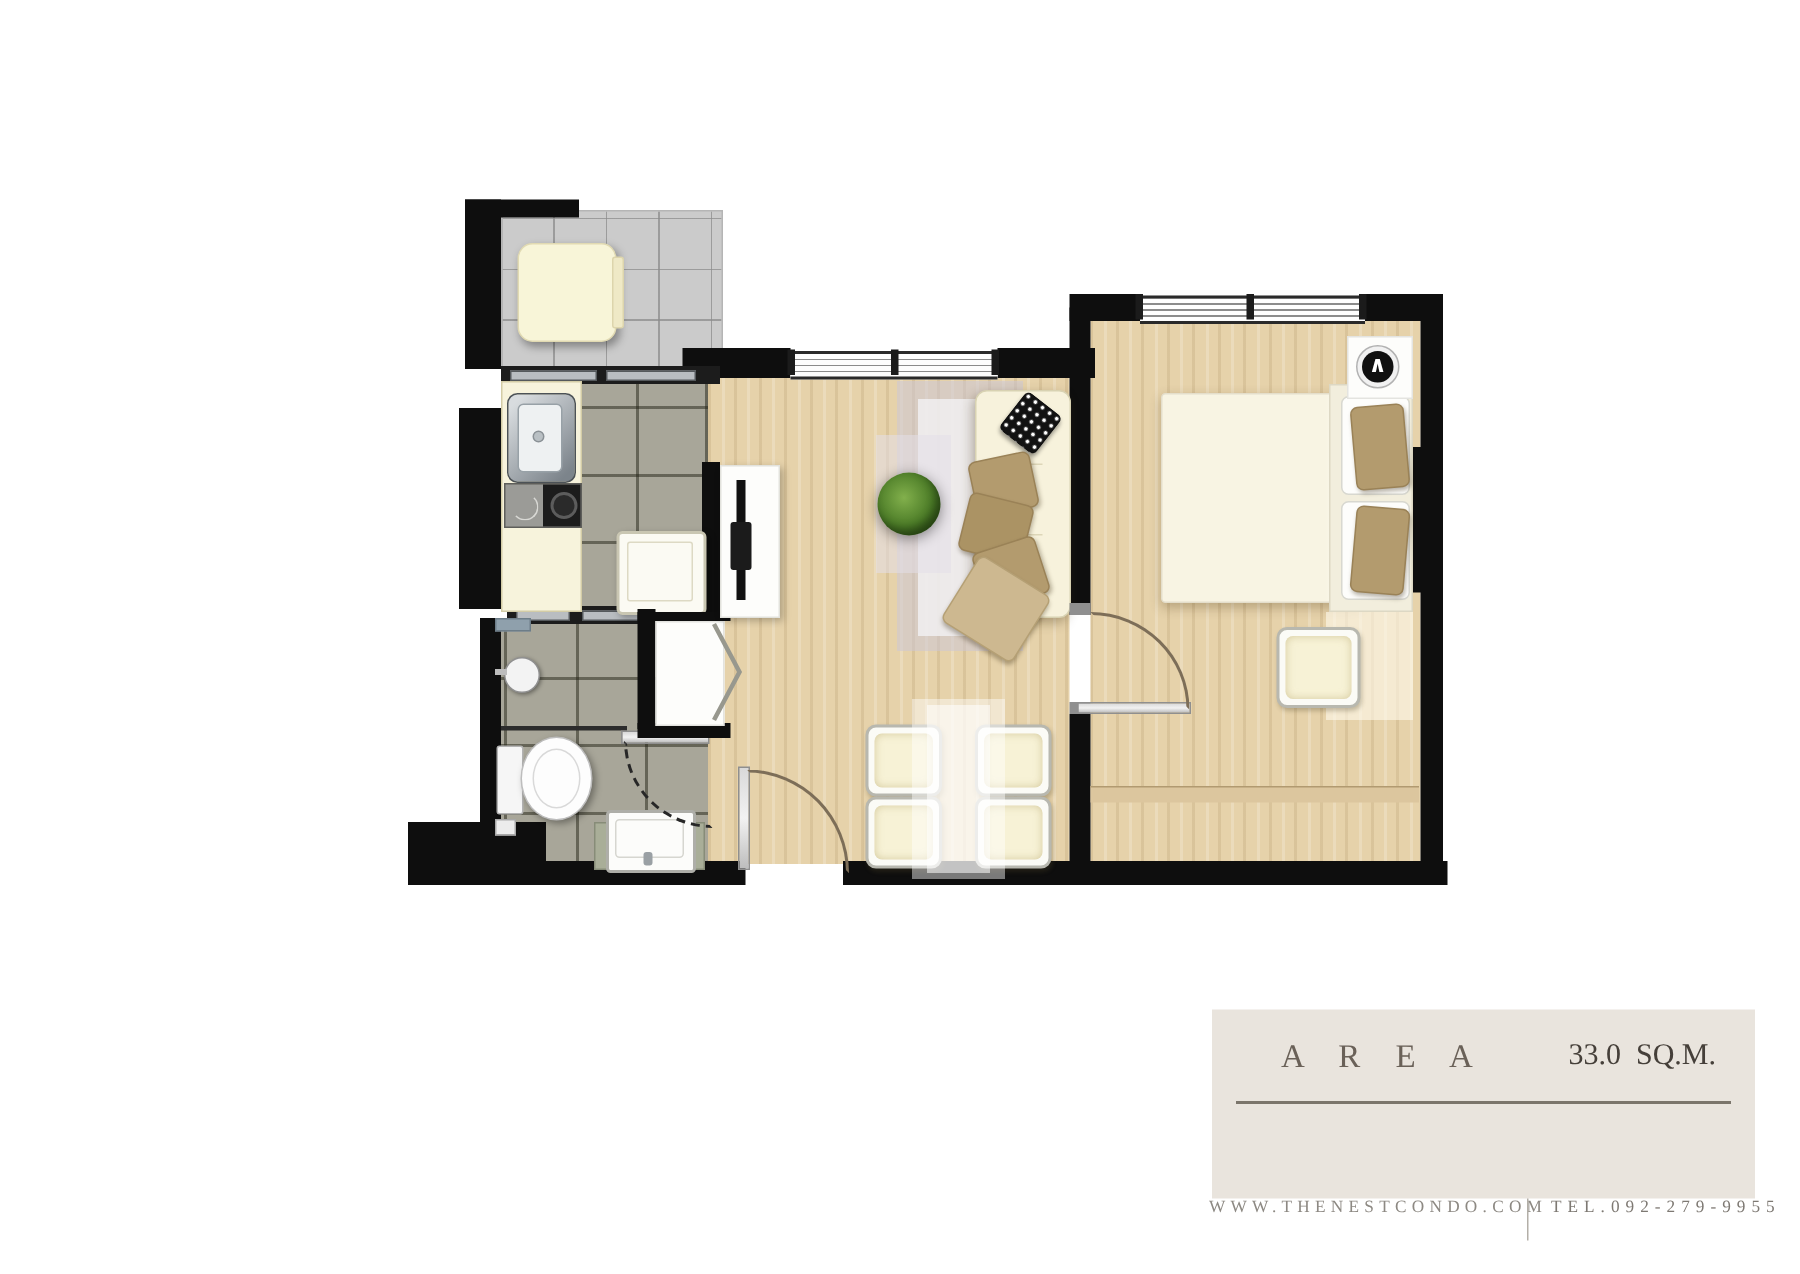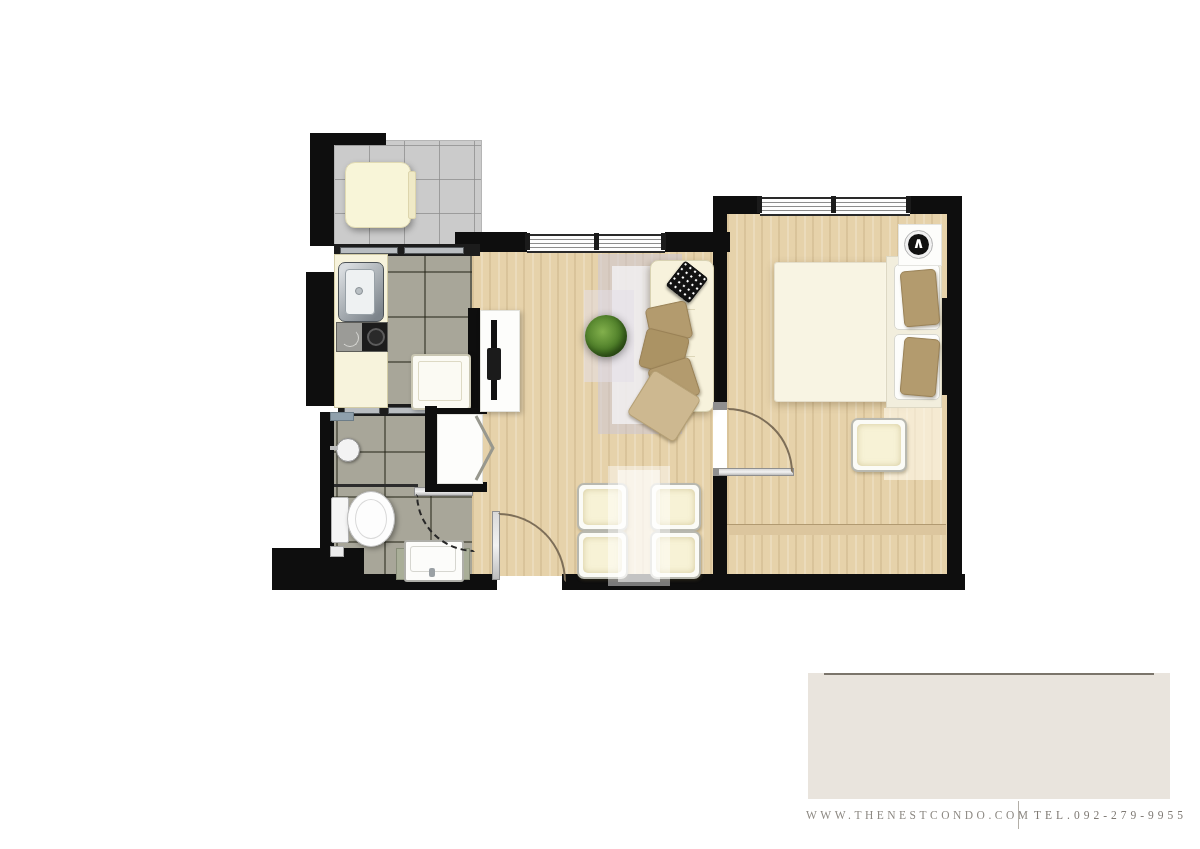--- a/index.html
+++ b/index.html
@@ -59,21 +59,21 @@
      box-shadow:1px 2px 3px rgba(0,0,0,.4);}
   
   .info-panel{position:absolute;left:808px;top:673px;width:362px;height:126px;background:#e9e4dd;}
   .info-row{display:flex;justify-content:space-between;align-items:center;height:61px;padding:0 26px 0 46px;}
   .lbl{font-size:22px;letter-spacing:9px;color:#6a6158;}
   .val{font-size:20px;color:#453f39;white-space:pre;}
   .val-bold{font-size:21px;font-weight:bold;color:#3e3933;}
   .code{font-size:21px;font-weight:bold;color:#3e3933;letter-spacing:1px;margin-left:6px;}
   .info-divider{border-top:2px solid #7b756b;margin:0 16px;height:0;}
   
-  .footer{position:absolute;left:806px;top:799px;width:394px;height:32px;display:flex;align-items:center;}
+  .footer{position:absolute;left:806px;top:799px;width:394px;height:32px;display:flex;align-items:flex-start;}
   .site{font-size:11.5px;letter-spacing:3.5px;color:#8d8983;width:206px;}
   .vbar{width:1px;height:28px;background:#b3afa8;margin:0 15px 0 6px;}
   .phone{font-size:11.5px;letter-spacing:4px;color:#7e7973;}
 </style>
 </head>
 <body>
 
 <div class="page">
   <div class="abs" style="left:0;top:0;width:1200px;height:849px;">
 
@@ -211,20 +211,24 @@
       <div class="lampcore">∧</div>
     </div>
     <div class="rug" style="left:884px;top:408px;width:58px;height:72px;background:rgba(255,250,237,.6);"></div>
     <div class="chair" style="left:851px;top:418px;width:52px;height:50px;">
         <div class="cushion"></div>
       </div>
     <div class="abs" style="left:727px;top:524px;width:219px;height:10px;background:#dcc69e;border-top:1px solid #b19a71;"></div>
   </div>
 
   <div class="info-panel">
+    <div class="info-row">
+      <span class="lbl">A R E A</span>
+      <span class="val">33.0  SQ.M.</span>
+    </div>
     <div class="info-divider"></div>
     <div class="info-row">
     </div>
   </div>
 
   <div class="footer">
     <span class="site">WWW.THENESTCONDO.COM</span>
     <span class="vbar"></span>
     <span class="phone">TEL.092-279-9955</span>
   </div>

